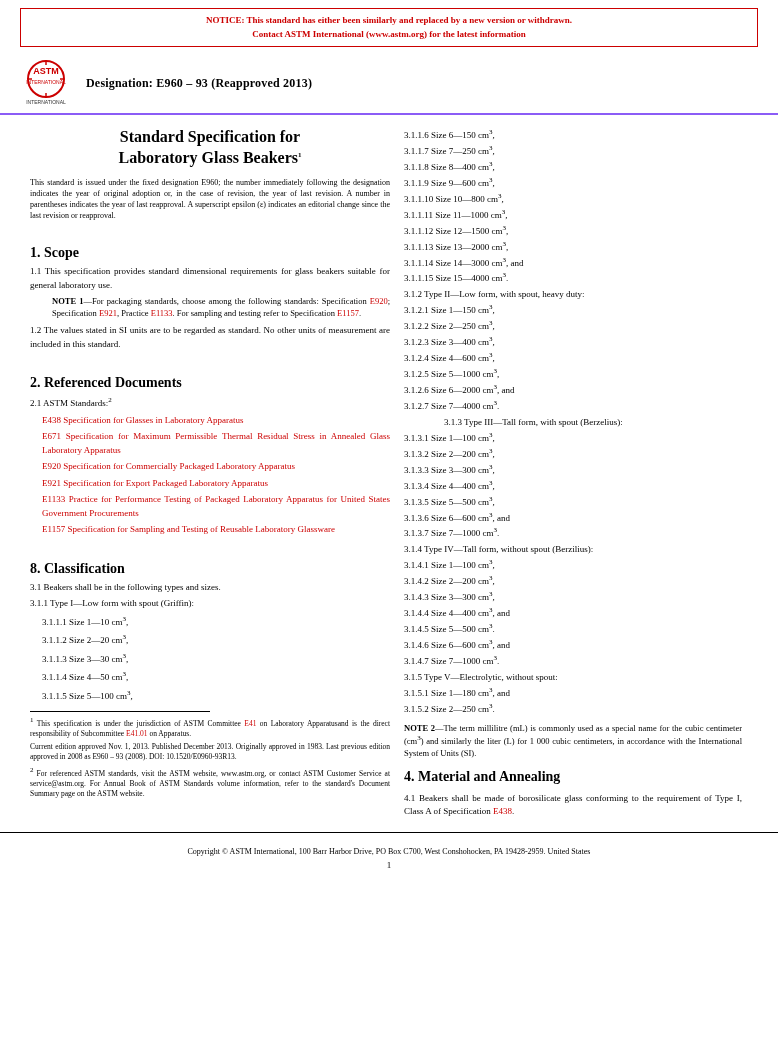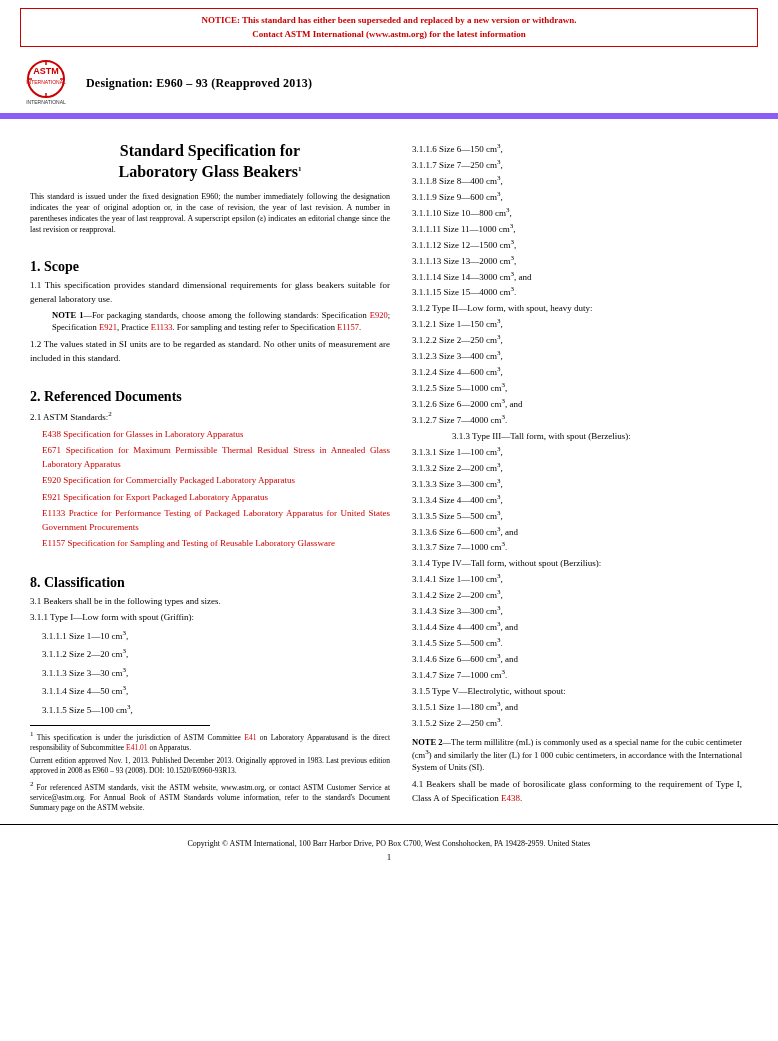--- a/index.html
+++ b/index.html
@@ -27,38 +27,38 @@
       margin: 8px 20px 6px 20px;
       color: #c00;
       font-size: 9px;
       font-weight: bold;
       line-height: 1.5;
     }
     .header-row {
       display: flex;
       align-items: center;
       padding: 4px 24px 4px 20px;
-      border-bottom: 6px solid #8b5cf6;
-      margin: 0 0 22px 0;
+      border-bottom: 2px solid #8b5cf6;
+      margin: 0 0 12px 0;
     }
     .astm-logo {
       width: 52px;
       height: 52px;
       flex-shrink: 0;
       margin-right: 14px;
     }
     .designation-text {
       font-size: 12px;
       font-weight: bold;
       letter-spacing: 0.2px;
     }
     .main-content {
       padding: 0 36px 0 30px;
       display: flex;
-      gap: 22px;
+      gap: 14px;
     }
     .left-col {
       width: 360px;
       flex-shrink: 0;
     }
     .right-col {
       flex: 1;
     }
     .doc-title {
       font-size: 16px;
@@ -135,21 +135,21 @@
       font-size: 9px;
       margin-top: 4px;
     }
   </style>
 </head>
 <body>
 
 <div class="page">
 
   <div class="notice-bar">
-    <span>NOTICE: This standard has either been superseded and replaced by a new version or withdrawn.</span><br>
+    <span>NOTICE: This standard has either been similarly and replaced by a new version or withdrawn.</span><br>
     <span>Contact ASTM International (www.astm.org) for the latest information</span>
   </div>
 
   <div class="header-row">
 
     <svg class="astm-logo" viewBox="0 0 52 52" xmlns="http://www.w3.org/2000/svg">
       <circle cx="26" cy="22" r="18" fill="none" stroke="#c00" stroke-width="2"></circle>
       <text x="26" y="17" text-anchor="middle" font-size="9" font-weight="bold" fill="#c00" font-family="Arial">ASTM</text>
       <text x="26" y="27" text-anchor="middle" font-size="5" fill="#c00" font-family="Arial">INTERNATIONAL</text>
 
@@ -264,20 +264,21 @@
         <p>3.1.4.7  <span class="italic">Size 7</span>—1000 cm<span class="sup">3</span>.</p>
 
         <p style="margin-top:2px;">3.1.5  <span class="italic">Type V</span>—Electrolytic, without spout:</p>
         <p>3.1.5.1  <span class="italic">Size 1</span>—180 cm<span class="sup">3</span>, and</p>
         <p>3.1.5.2  <span class="italic">Size 2</span>—250 cm<span class="sup">3</span>.</p>
 
         <div class="note-text" style="margin-left:0; margin-top:6px;">
           <span class="note-label">NOTE 2</span><span>—The term millilitre (mL) is commonly used as a special name for the cubic centimeter (cm<span class="sup">3</span>) and similarly the liter (L) for 1 000 cubic centimeters, in accordance with the International System of Units (SI).</span>
         </div>
 
+        <div class="section-heading" style="margin-top:6px;">4. Material and Annealing</div>
         <div class="body-text">
           4.1  Beakers shall be made of borosilicate glass conforming to the requirement of Type I, Class A of Specification <span class="link-text">E438</span>.
         </div>
 
       </div>
     </div>
 
   </div>
 
   <div class="page-footer">

